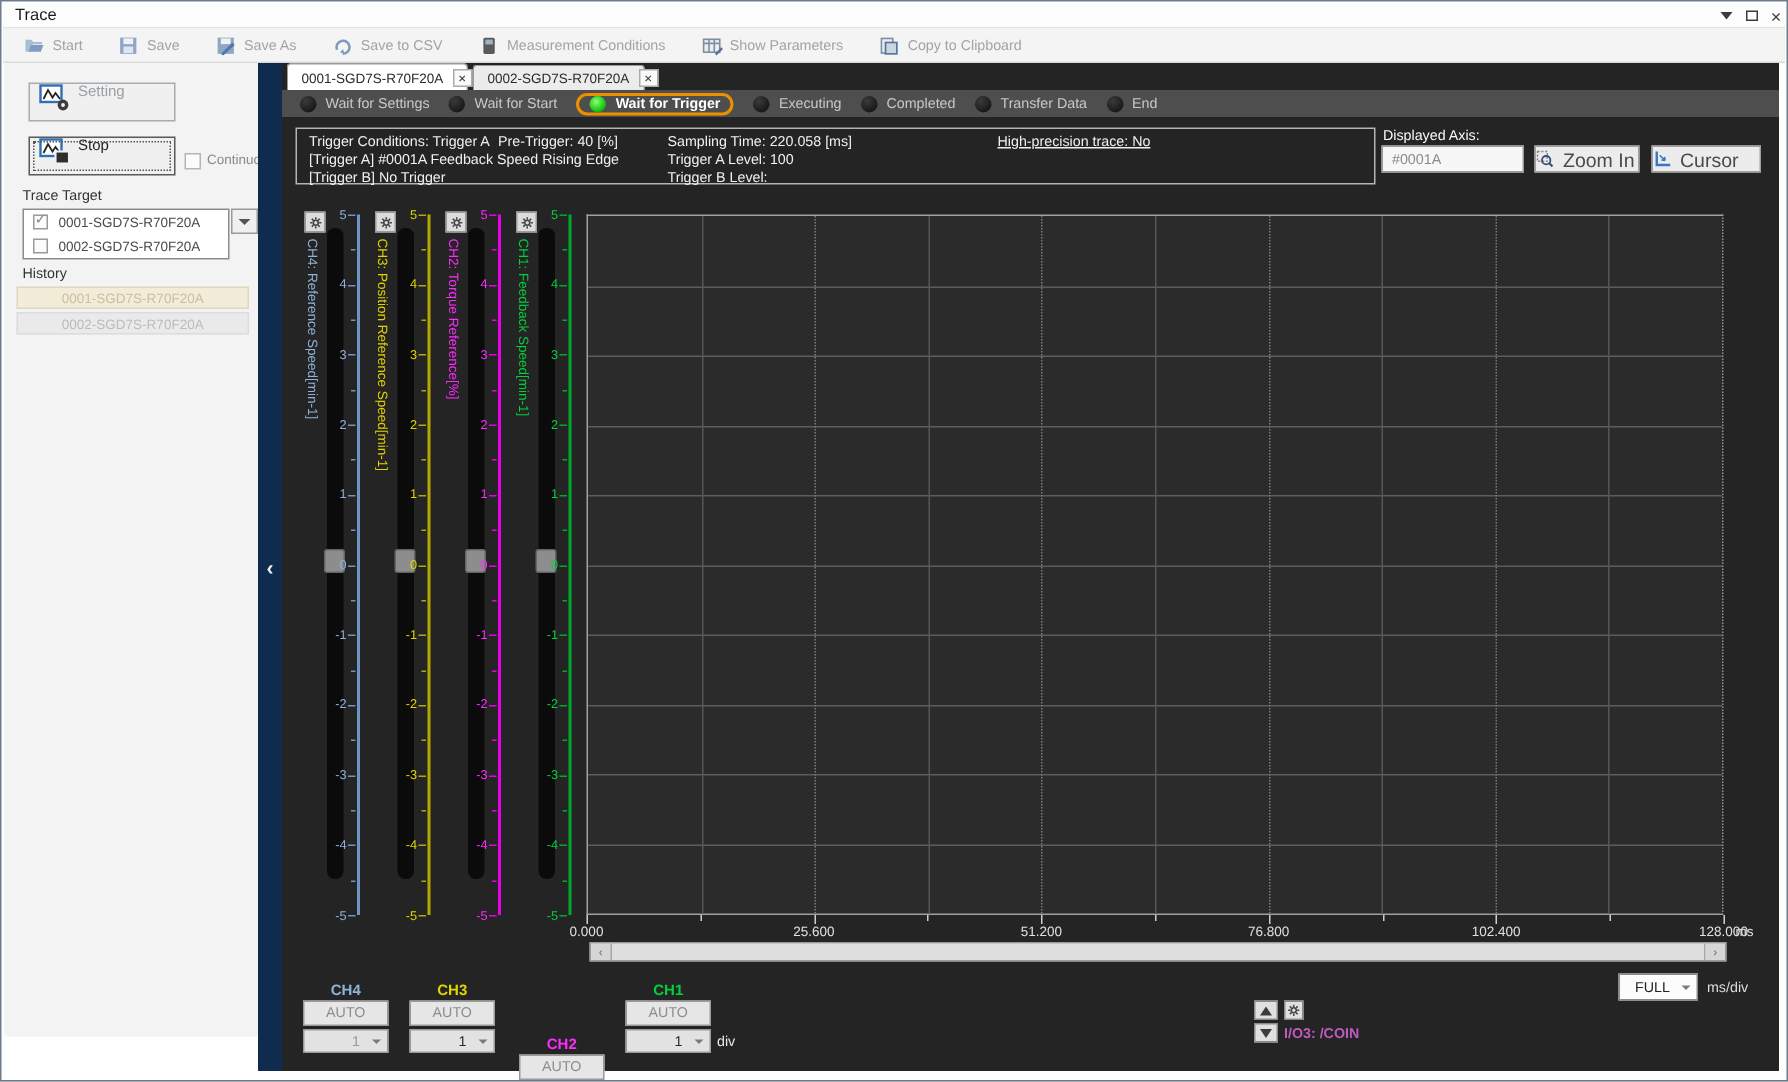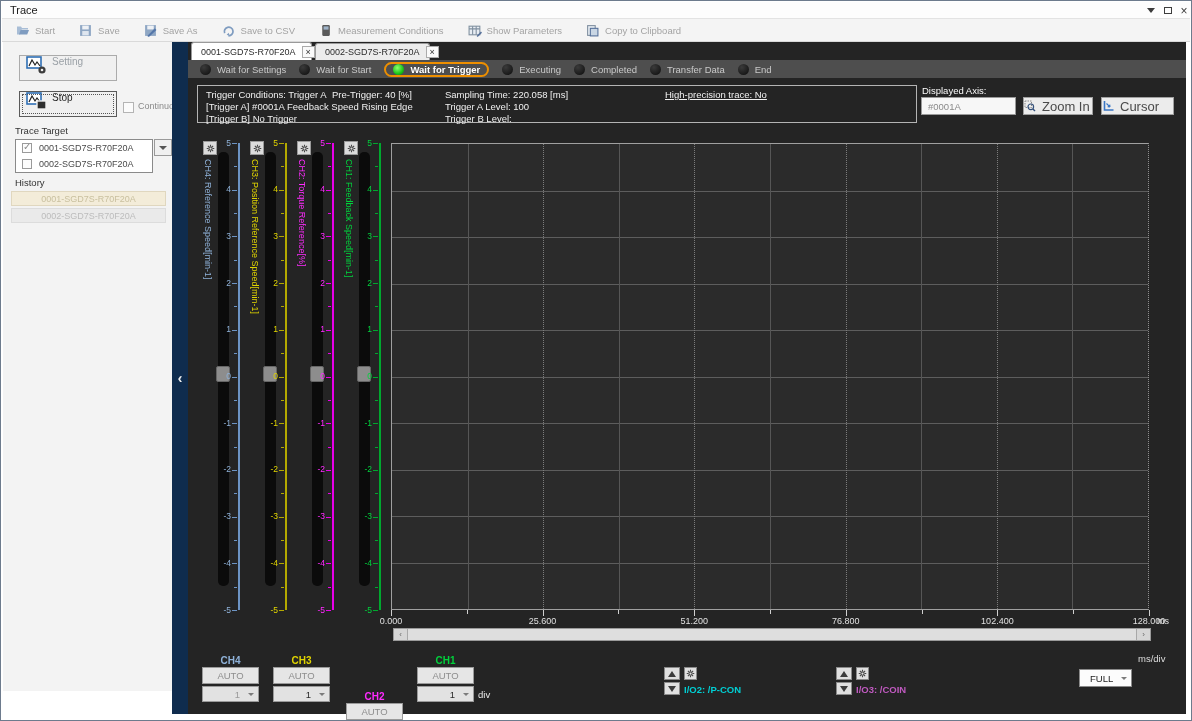--- a/index.html
+++ b/index.html
@@ -91,21 +91,21 @@
   .xtick.minor{height:4px;}
   .xlabel{position:absolute;top:6px;transform:translateX(-50%);font-size:9px;color:#e0e0e0;white-space:nowrap;}
   .x-unit{position:absolute;left:1156px;top:615px;font-size:9px;color:#e0e0e0;}
 
   
   .hscroll{position:absolute;left:392px;top:627px;width:758px;height:13px;background:#bdbdbd;border:1px solid #9a9a9a;display:flex;align-items:stretch;}
   .scroll-arrow{width:13px;display:flex;align-items:center;justify-content:center;font-size:8px;color:#6b6b6b;background:#d6d6d6;flex:0 0 auto;}
   .scroll-thumb{flex:1;background:#dedede;border-left:1px solid #a8a8a8;border-right:1px solid #a8a8a8;}
 
   
-  .full-combo{position:absolute;left:1078px;top:648px;width:53px;height:18px;background:#fcfcfc;border:1px solid #8a8a8a;display:flex;align-items:center;justify-content:space-between;padding:0 4px 0 10px;font-size:9.5px;color:#222;margin-top:20px;}
+  .full-combo{position:absolute;left:1078px;top:648px;width:53px;height:18px;background:#fcfcfc;border:1px solid #8a8a8a;display:flex;align-items:center;justify-content:space-between;padding:0 4px 0 10px;font-size:9.5px;color:#222;}
   .msdiv{position:absolute;left:1137px;top:652px;font-size:9.5px;color:#dedede;}
   .ch-group{position:absolute;top:654px;width:57px;height:50px;}
   .ch-id{position:absolute;left:0;top:0;width:100%;text-align:center;font-size:10px;font-weight:bold;}
   .auto-btn{position:absolute;left:0;top:12px;width:57px;height:17px;background:#e6e6e6;border:1px solid #9a9a9a;display:flex;align-items:center;justify-content:center;font-size:9.5px;color:#8d8d8d;}
   .div-combo{position:absolute;left:0;top:31px;width:57px;height:16px;background:#e2e2e2;border:1px solid #9a9a9a;display:flex;align-items:center;justify-content:flex-end;gap:8px;padding-right:4px;font-size:9.5px;}
   .chev-sm{width:0;height:0;border-left:3px solid transparent;border-right:3px solid transparent;border-top:3px solid #7b7b7b;}
   .div-label{position:absolute;left:477px;top:688px;font-size:9.5px;color:#eaeaea;}
 
   
   .io-group{position:absolute;top:666px;width:150px;height:32px;}
@@ -610,44 +610,29 @@
   <div class="ch-group" style="left:416px;">
     <div class="ch-id" style="color: rgb(0, 210, 60);">CH1</div>
     <div class="auto-btn">AUTO</div>
     <div class="div-combo">
         <span class="div-value" style="color: rgb(43, 43, 43);">1</span>
         <span class="chev-sm"></span>
       </div>
   </div>
   <div class="div-label">div</div>
 
-  <div class="io-group" style="left:663px;">
+  <div class="io-group" style="left:818px;margin-left:17px;">
     <div class="io-btn io-up">
         <span class="tri-u"></span>
       </div>
     <div class="io-btn io-dn">
         <span class="tri-d"></span>
       </div>
     <div class="io-gear">
         <svg viewBox="0 0 12 12" width="9" height="9">
           <path d="M6 1v2M6 9v2M1 6h2M9 6h2M2.5 2.5l1.4 1.4M8.1 8.1l1.4 1.4M9.5 2.5L8.1 3.9M3.9 8.1L2.5 9.5" stroke="#444" stroke-width="1.4"></path>
           <circle cx="6" cy="6" r="2.2" fill="none" stroke="#444" stroke-width="1.4"></circle>
         </svg>
       </div>
-    <div class="io-label" style="color: rgb(0, 207, 212);">I/O2: /P-CON</div>
-  </div>
-  <div class="io-group" style="left:818px;margin-left:17px;">
-    <div class="io-btn io-up">
-        <span class="tri-u"></span>
-      </div>
-    <div class="io-btn io-dn">
-        <span class="tri-d"></span>
-      </div>
-    <div class="io-gear">
-        <svg viewBox="0 0 12 12" width="9" height="9">
-          <path d="M6 1v2M6 9v2M1 6h2M9 6h2M2.5 2.5l1.4 1.4M8.1 8.1l1.4 1.4M9.5 2.5L8.1 3.9M3.9 8.1L2.5 9.5" stroke="#444" stroke-width="1.4"></path>
-          <circle cx="6" cy="6" r="2.2" fill="none" stroke="#444" stroke-width="1.4"></circle>
-        </svg>
-      </div>
     <div class="io-label" style="color: rgb(192, 90, 192);">I/O3: /COIN</div>
   </div>
 
 </div>
 
 </body></html>

